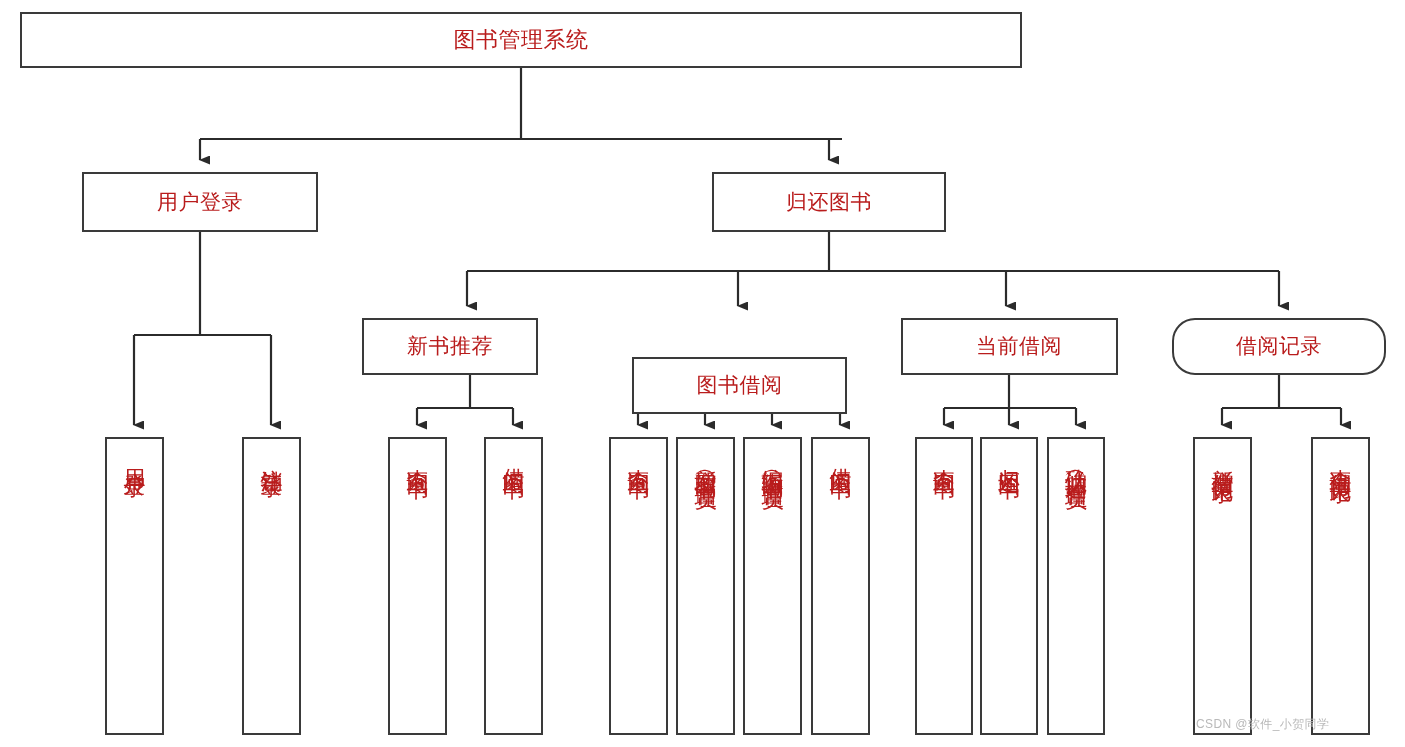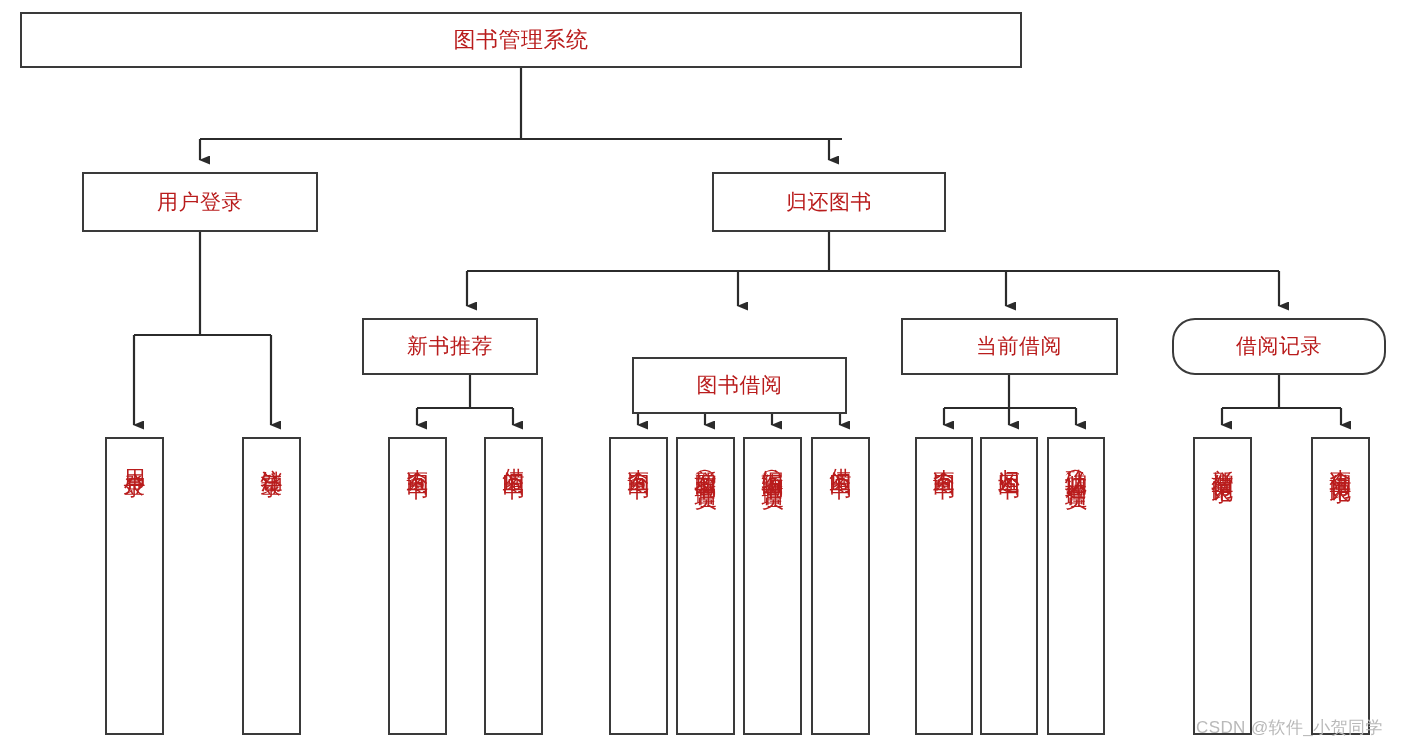--- a/index.html
+++ b/index.html
@@ -59,21 +59,21 @@
   .node.vert .node-label {
     writing-mode: vertical-rl;
     text-orientation: upright;
     font-size: 22px;
     line-height: 1.0;
     letter-spacing: 3px;
     white-space: nowrap;
   }
   .watermark {
     position: absolute;
-    font-size: 17px;
+    font-size: 12px;
     color: #b9b9b9;
     white-space: nowrap;
     letter-spacing: 0.4px;
   }
 </style>
 </head>
 <body>
 
 <div id="diagram-root">
 

